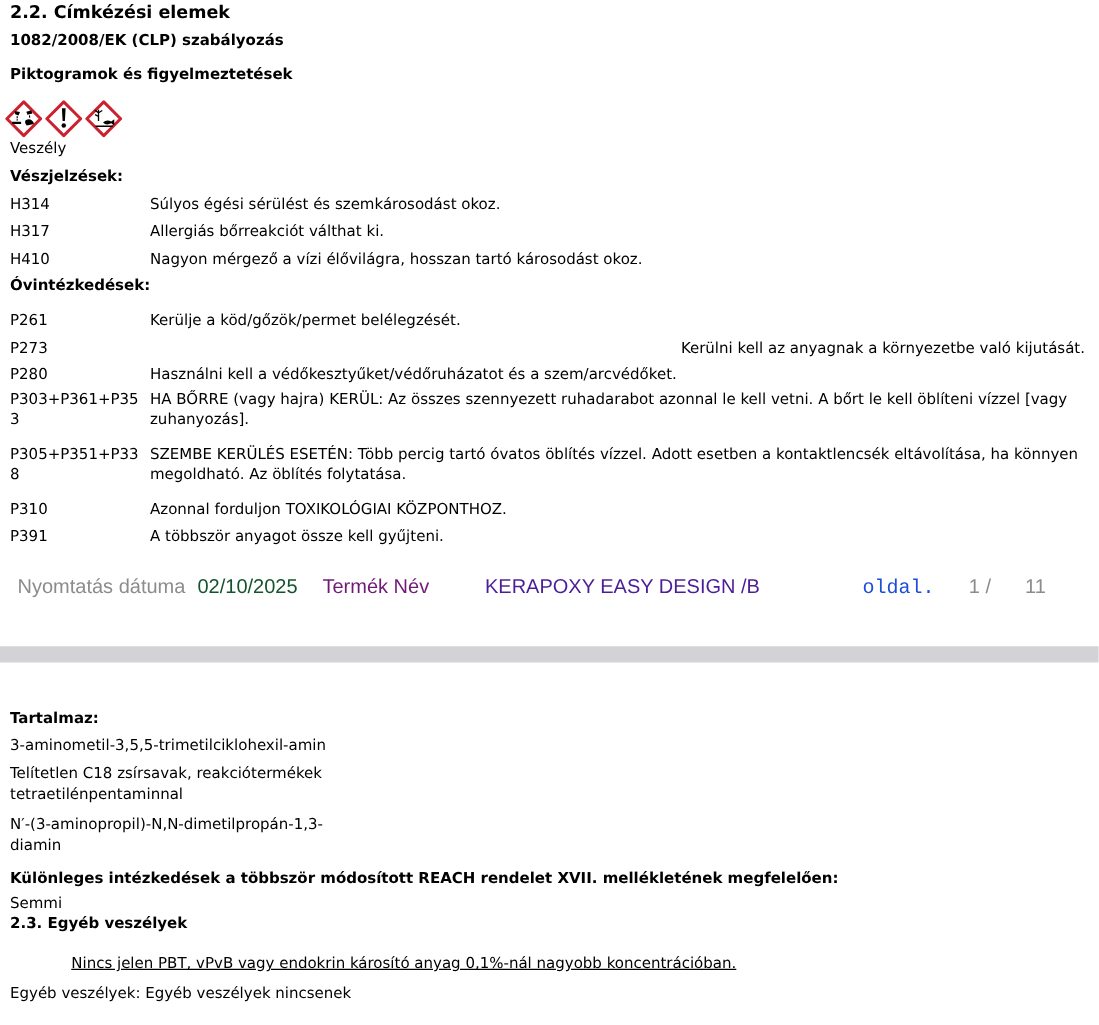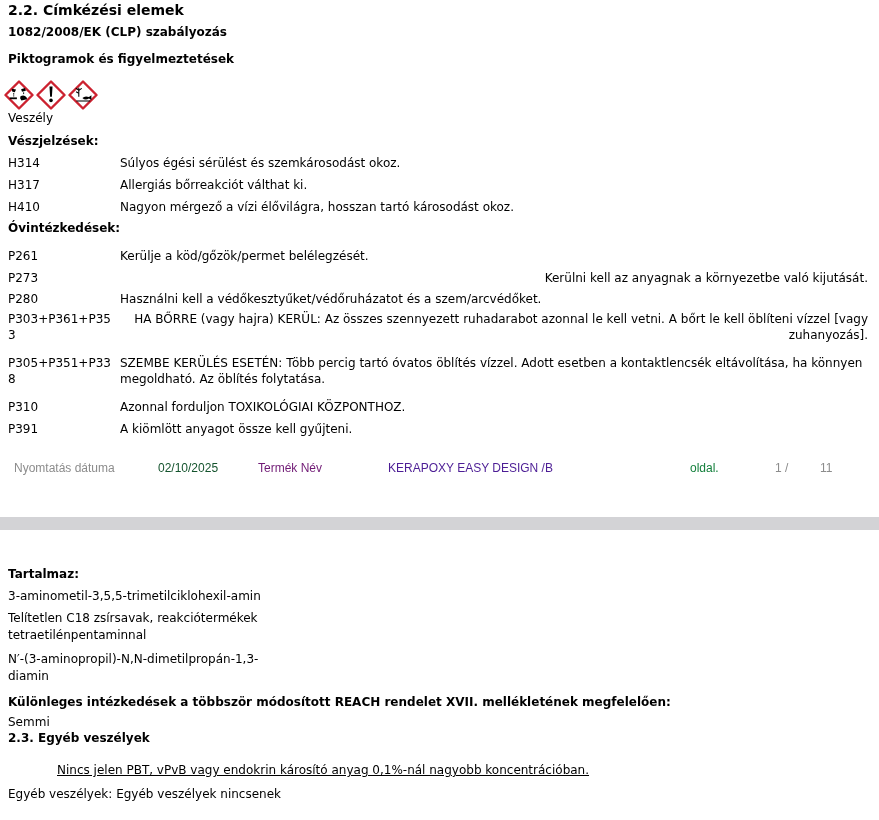--- a/index.html
+++ b/index.html
@@ -8,21 +8,21 @@
     width:879px; height:820px; position:relative; overflow:hidden;
     font-family:"DejaVu Sans", sans-serif; font-size:12px; color:#000;
   }
   .abs { position:absolute; }
   .b { font-weight:bold; }
   .t { font-size:14px; font-weight:bold; }
   .row-code { position:absolute; left:8px; width:105px; word-break:break-all; line-height:16px; }
   .row-text { position:absolute; left:120px; width:748px; line-height:16px; }
   .pre { white-space:pre-line; line-height:17px; }
   .picto { width:30px; height:30px; margin-right:-2px; display:inline-block; }
-  .footer-item { position:absolute; top:461px; font-family:"Liberation Sans", sans-serif; font-size:12px; }
+  .footer-item { position:absolute; top:461px; font-family:"Liberation Sans", sans-serif; font-size:16px; }
   #pagebreak-bar { left:0; top:517px; width:879px; height:13px; }
 </style>
 </head>
 <body>
 
 <div class="abs t" style="left:8px; top:2px;">2.2. Címkézési elemek</div>
 <div class="abs b" style="left:8px; top:25px;">1082/2008/EK (CLP) szabályozás</div>
 <div class="abs b" style="left:8px; top:52px;">Piktogramok és figyelmeztetések</div>
 
 <div class="abs" style="left:4px; top:80px; white-space:nowrap;">
@@ -81,41 +81,41 @@
 <div>
   <span class="row-code" style="top:270px;">P273</span>
   <span class="row-text" style="top:270px;text-align:right;">Kerülni kell az anyagnak a környezetbe való kijutását.</span>
 </div>
 <div>
   <span class="row-code" style="top:291px;">P280</span>
   <span class="row-text" style="top:291px;">Használni kell a védőkesztyűket/védőruházatot és a szem/arcvédőket.</span>
 </div>
 <div>
   <span class="row-code" style="top:311px;">P303+P361+P353</span>
-  <span class="row-text" style="top:311px;text-align:right;">HA BŐRRE (vagy hajra) KERÜL: Az összes szennyezett ruhadarabot azonnal le kell vetni. A bőrt le kell öblíteni vízzel [vagy zuhanyozás].</span>
+  <span class="row-text" style="top:311px;">HA BŐRRE (vagy hajra) KERÜL: Az összes szennyezett ruhadarabot azonnal le kell vetni. A bőrt le kell öblíteni vízzel [vagy zuhanyozás].</span>
 </div>
 <div>
   <span class="row-code" style="top:355px;">P305+P351+P338</span>
   <span class="row-text" style="top:355px;">SZEMBE KERÜLÉS ESETÉN: Több percig tartó óvatos öblítés vízzel. Adott esetben a kontaktlencsék eltávolítása, ha könnyen megoldható. Az öblítés folytatása.</span>
 </div>
 <div>
   <span class="row-code" style="top:399px;">P310</span>
   <span class="row-text" style="top:399px;">Azonnal forduljon TOXIKOLÓGIAI KÖZPONTHOZ.</span>
 </div>
 <div>
   <span class="row-code" style="top:421px;">P391</span>
-  <span class="row-text" style="top:421px;">A kiömlött anyagot össze kell gyűjteni.</span>
+  <span class="row-text" style="top:421px;">A többször anyagot össze kell gyűjteni.</span>
 </div>
 
 <div style="color:#8c8c8c;">
   <span class="footer-item" style="left:14px;  color:#8c8c8c;">Nyomtatás dátuma</span>
   <span class="footer-item" style="left:158px; color:#14532d;">02/10/2025</span>
   <span class="footer-item" style="left:258px; color:#701a75;">Termék Név</span>
   <span class="footer-item" style="left:388px; color:#4c1d95;">KERAPOXY EASY DESIGN /B</span>
-  <span class="footer-item" style="left:690px; color:#15803d;">oldal.</span>
+  <span class="footer-item" style="left:690px; color:#1d4ed8;font-family:Liberation Mono, monospace;">oldal.</span>
   <span class="footer-item" style="left:775px; color:#8c8c8c;">1 /</span>
   <span class="footer-item" style="left:820px; color:#8c8c8c;">11</span>
 </div>
 
 <div class="abs" id="pagebreak-bar" style="background:#d3d3d6;"></div>
 
 <div class="abs b" style="left:8px; top:567px;">Tartalmaz:</div>
 <div class="abs" style="left:8px; top:589px;">3-aminometil-3,5,5-trimetilciklohexil-amin</div>
 <div class="abs pre" style="left:8px; top:610px;">Telítetlen C18 zsírsavak, reakciótermékek
 tetraetilénpentaminnal</div>

